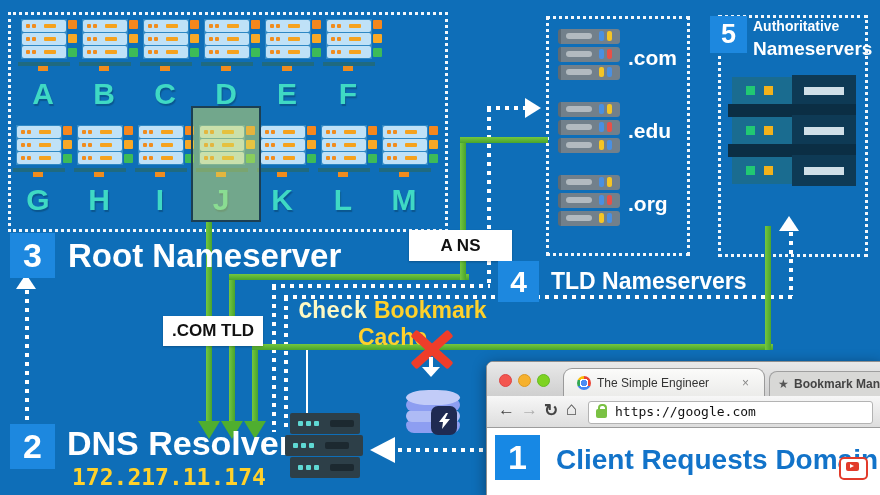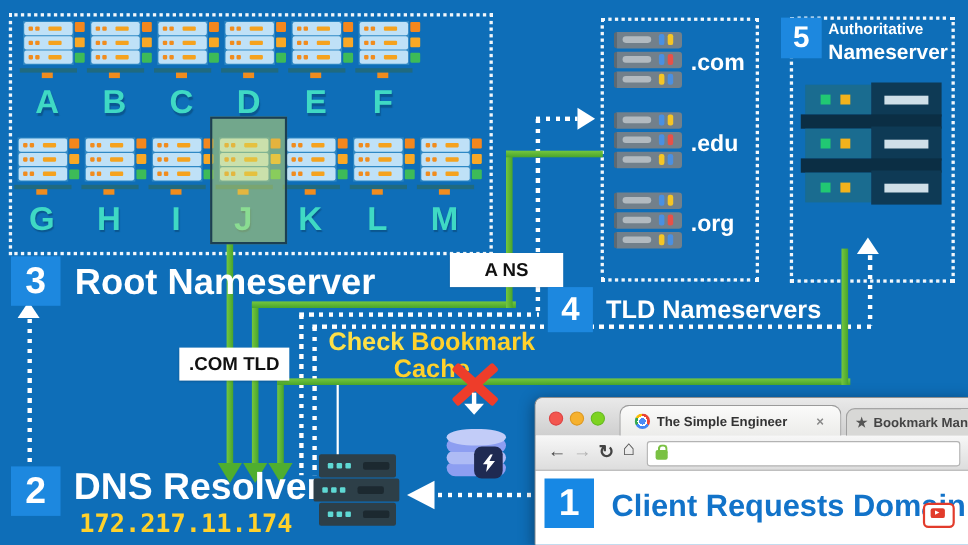--- a/index.html
+++ b/index.html
@@ -93,21 +93,21 @@
   .bwin{position:absolute;left:486px;top:361px;width:394px;height:134px;z-index:5;
         border:1px solid #8f8f8f;border-radius:7px 0 0 0;
         box-shadow:0 3px 14px rgba(0,0,0,.4);background:#fff;}
   .btitle{position:absolute;left:0;top:0;width:100%;height:34px;border-radius:6px 0 0 0;
         background:linear-gradient(180deg,#e9e9e9,#cfcfcf);}
   .light{position:absolute;top:12px;width:11px;height:11px;border-radius:50%;}
   .tab1{position:absolute;left:76px;top:6px;width:200px;height:28px;border-radius:9px 9px 0 0;
         background:linear-gradient(180deg,#fbfbfa,#ebebe9);border:1px solid #9a9a9a;border-bottom:none;}
   .tab2{position:absolute;left:282px;top:9px;width:112px;height:25px;border-radius:8px 0 0 0;
         background:#d8d8d6;border:1px solid #9f9f9f;border-bottom:none;}
-  .tabtxt{position:absolute;font-size:12px;color:#333;top:7px;white-space:nowrap;overflow:hidden;font-weight:bold;}
+  .tabtxt{position:absolute;font-size:12px;color:#333;top:7px;white-space:nowrap;overflow:hidden;}
   .chrome{position:absolute;left:13px;top:7px;width:14px;height:14px;border-radius:50%;
         background:radial-gradient(circle at center,#4c8bf5 0 3px,#fff 3px 4.5px,rgba(0,0,0,0) 4.5px),
                    conic-gradient(#ea4335 0 120deg,#4285f4 0 240deg,#34a853 0 300deg,#fbbc05 0 360deg);}
   .btools{position:absolute;left:0;top:34px;width:100%;height:31px;
         background:linear-gradient(180deg,#f7f7f7,#dddddd);border-bottom:1px solid #9c9c9c;}
   .navic{position:absolute;top:4px;font-size:17px;font-weight:bold;color:#4a4a4a;}
   .urlbar{position:absolute;left:101px;top:5px;width:283px;height:21px;background:#fff;
         border:1px solid #b3b3b3;border-radius:3px;}
   .lock{position:absolute;left:7px;top:7px;width:11px;height:9px;background:#7ac143;border-radius:2px;}
   .lock:before{content:"";position:absolute;left:2px;top:-5px;width:5px;height:6px;
@@ -540,21 +540,21 @@
       <i></i>
       <i></i>
       <span class="bar"></span>
     </div>
 </div>
 
 <div class="wlabel" style="left:163px;top:316px;width:100px;height:30px;font-size:17px;">.COM TLD</div>
 <div class="wlabel" style="left:409px;top:230px;width:103px;height:31px;font-size:17px;">A NS</div>
 
 <div class="abs" style="left:290px;top:298px;width:205px;text-align:center;z-index:3;font-weight:bold;font-size:23px;line-height:25px;">
-  <div><span style="color:#fde047;">Check</span>
+  <div><span style="color:#fef9c3;font-family:Liberation Mono, monospace;">Check</span>
        <span style="color:#ffd12b;">Bookmark</span></div>
   <div style="color:#ffd12b;">Cache</div>
 </div>
 
 <div class="redx">
     <i></i>
     <i></i>
   </div>
 <div class="abs" style="left:429px;top:357px;width:4px;height:11px;background:#fff;z-index:4;"></div>
 <div class="abs" style="left:422px;top:367px;width:0;height:0;border-left:9px solid rgba(0,0,0,0);border-right:9px solid rgba(0,0,0,0);border-top:10px solid #fff;z-index:4;"></div>
@@ -624,21 +624,21 @@
         <span class="p2" style="background:#4a90e2"></span>
       </div>
     </div>
     <div style="position: absolute; left: 628px; top: 192px; color: rgb(255, 255, 255); font-weight: bold; font-size: 21px;">.org</div>
   </div>
 <div class="badge" style="left:498px;top:261px;width:41px;height:41px;font-size:30px;">4</div>
 <div class="title" style="left:551px;top:268px;font-size:23px;">TLD Nameservers</div>
 
 <div class="badge" style="left:710px;top:16px;width:37px;height:37px;font-size:27px;">5</div>
 <div class="title" style="left:753px;top:18px;font-size:14px;">Authoritative</div>
-<div class="title" style="left:753px;top:38px;font-size:19px;">Nameserver</div>
+<div class="title" style="left:753px;top:38px;font-size:19px;">Nameservers</div>
 <div class="arack">
   <div class="a-u">
       <span class="lf"></span>
       <span class="rt"></span>
       <span class="sqg"></span>
       <span class="sqy"></span>
       <span class="bar"></span>
     </div>
   <div class="a-sep"></div>
   <div class="a-u">
@@ -673,20 +673,21 @@
       <span class="tabtxt" style="left:24px;top:5px;font-weight:bold;color:#444;">Bookmark Manage</span>
     </div>
   </div>
   <div class="btools">
     <span class="navic" style="left:11px;color:#444;">←</span>
     <span class="navic" style="left:34px;color:#b0b0b0;">→</span>
     <span class="navic" style="left:57px;color:#444;">↻</span>
     <span class="navic" style="left:79px;color:#555;font-size:19px;top:2px;">⌂</span>
     <div class="urlbar">
       <span class="lock"></span>
+      <span class="urltxt">https://google.com</span>
     </div>
   </div>
   <div class="bcontent">
     <div style="position:absolute;left:8px;top:7px;width:45px;height:45px;background:#1788e4;color:#fff;font-weight:bold;font-size:34px;display:flex;align-items:center;justify-content:center;">1</div>
     <div style="position:absolute;left:69px;top:16px;font-size:28px;font-weight:bold;color:#1273c9;white-space:nowrap;">Client Requests Domain</div>
     <div class="sub">
         <span class="inner"></span>
       </div>
   </div>
 </div>

